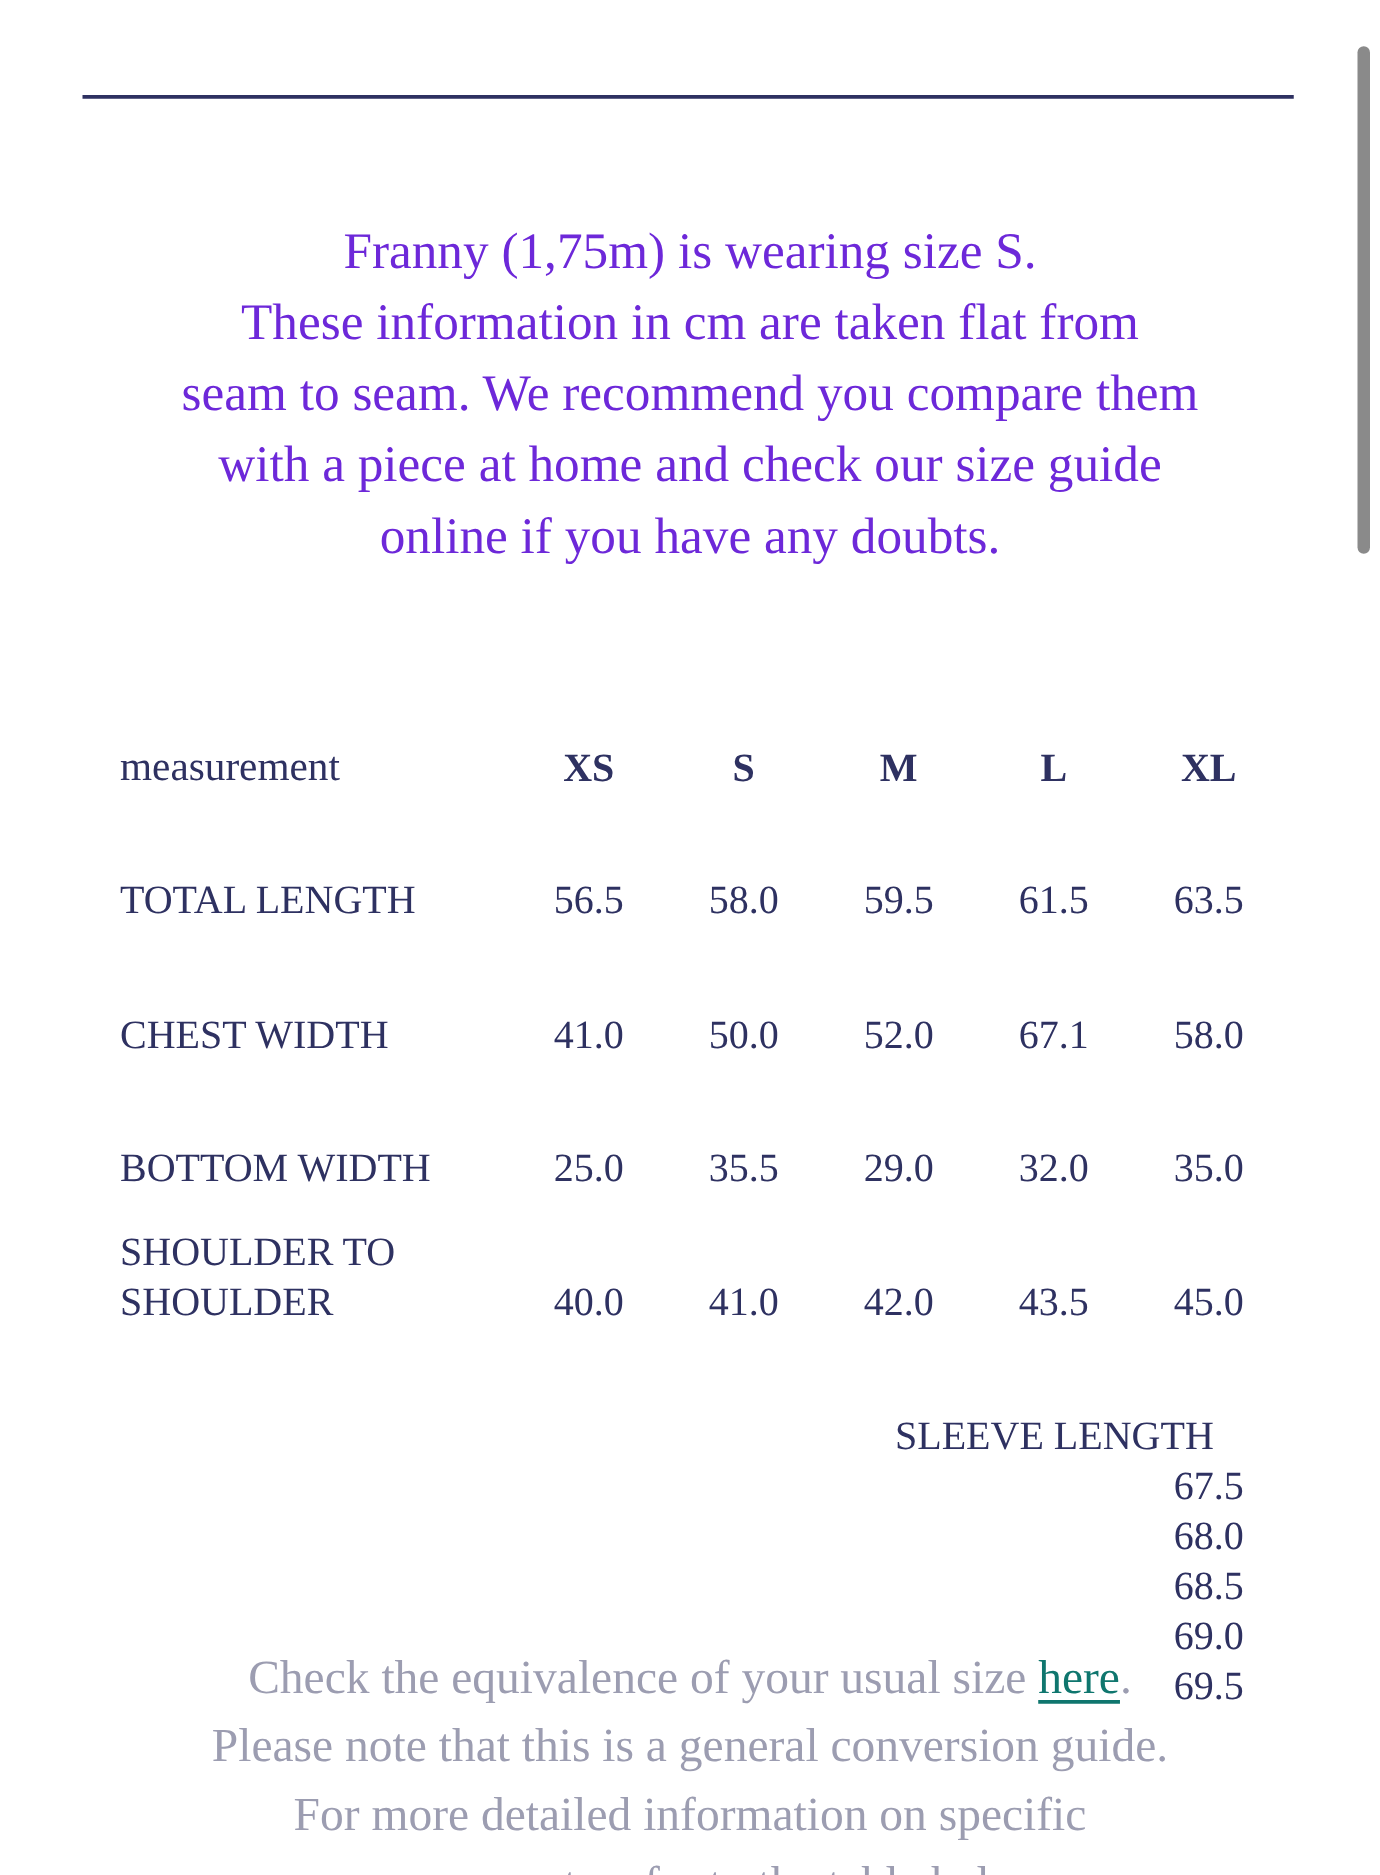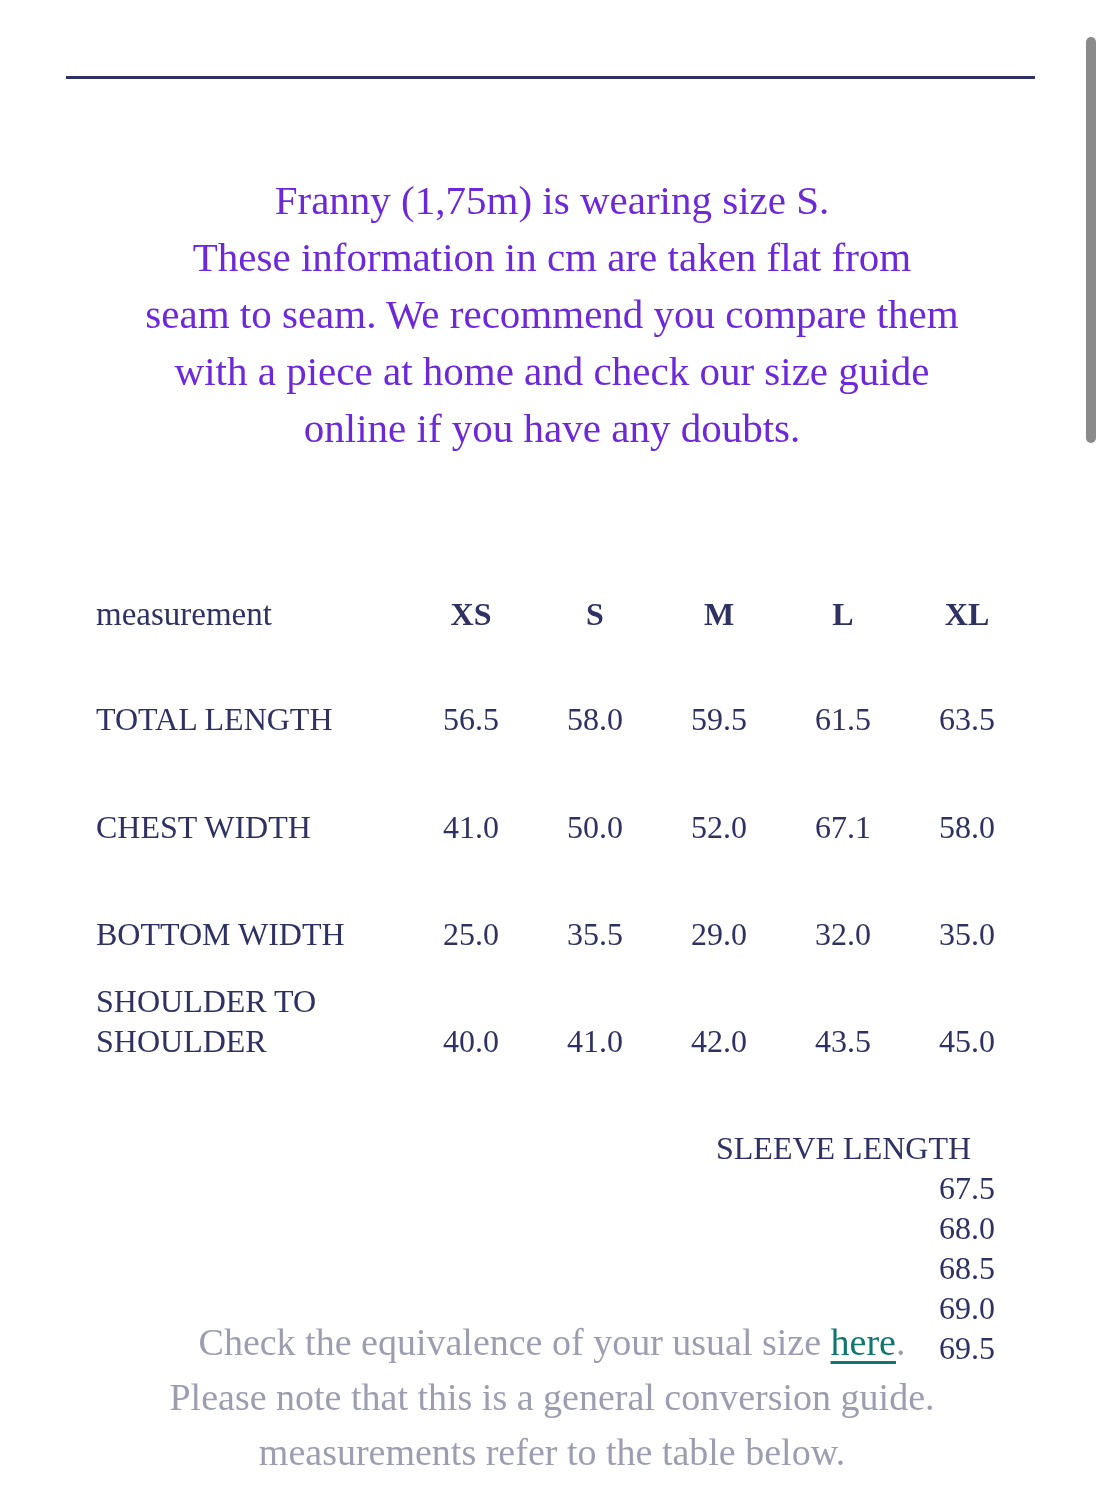--- a/index.html
+++ b/index.html
@@ -155,16 +155,17 @@
     <div class="val-cell">68.0</div>
     <div class="val-cell">68.5</div>
     <div class="val-cell">69.0</div>
     <div class="val-cell">69.5</div>
   </div>
 </div>
 
 <div class="footer">
   <div><span>Check the equivalence of your usual size </span><a>here</a><span>.</span></div>
   <div>Please note that this is a general conversion guide.</div>
+  <div>For more detailed information on specific</div>
   <div>measurements refer to the table below.</div>
 </div>
 
 <div class="scroll-thumb"></div>
 
 </body></html>

